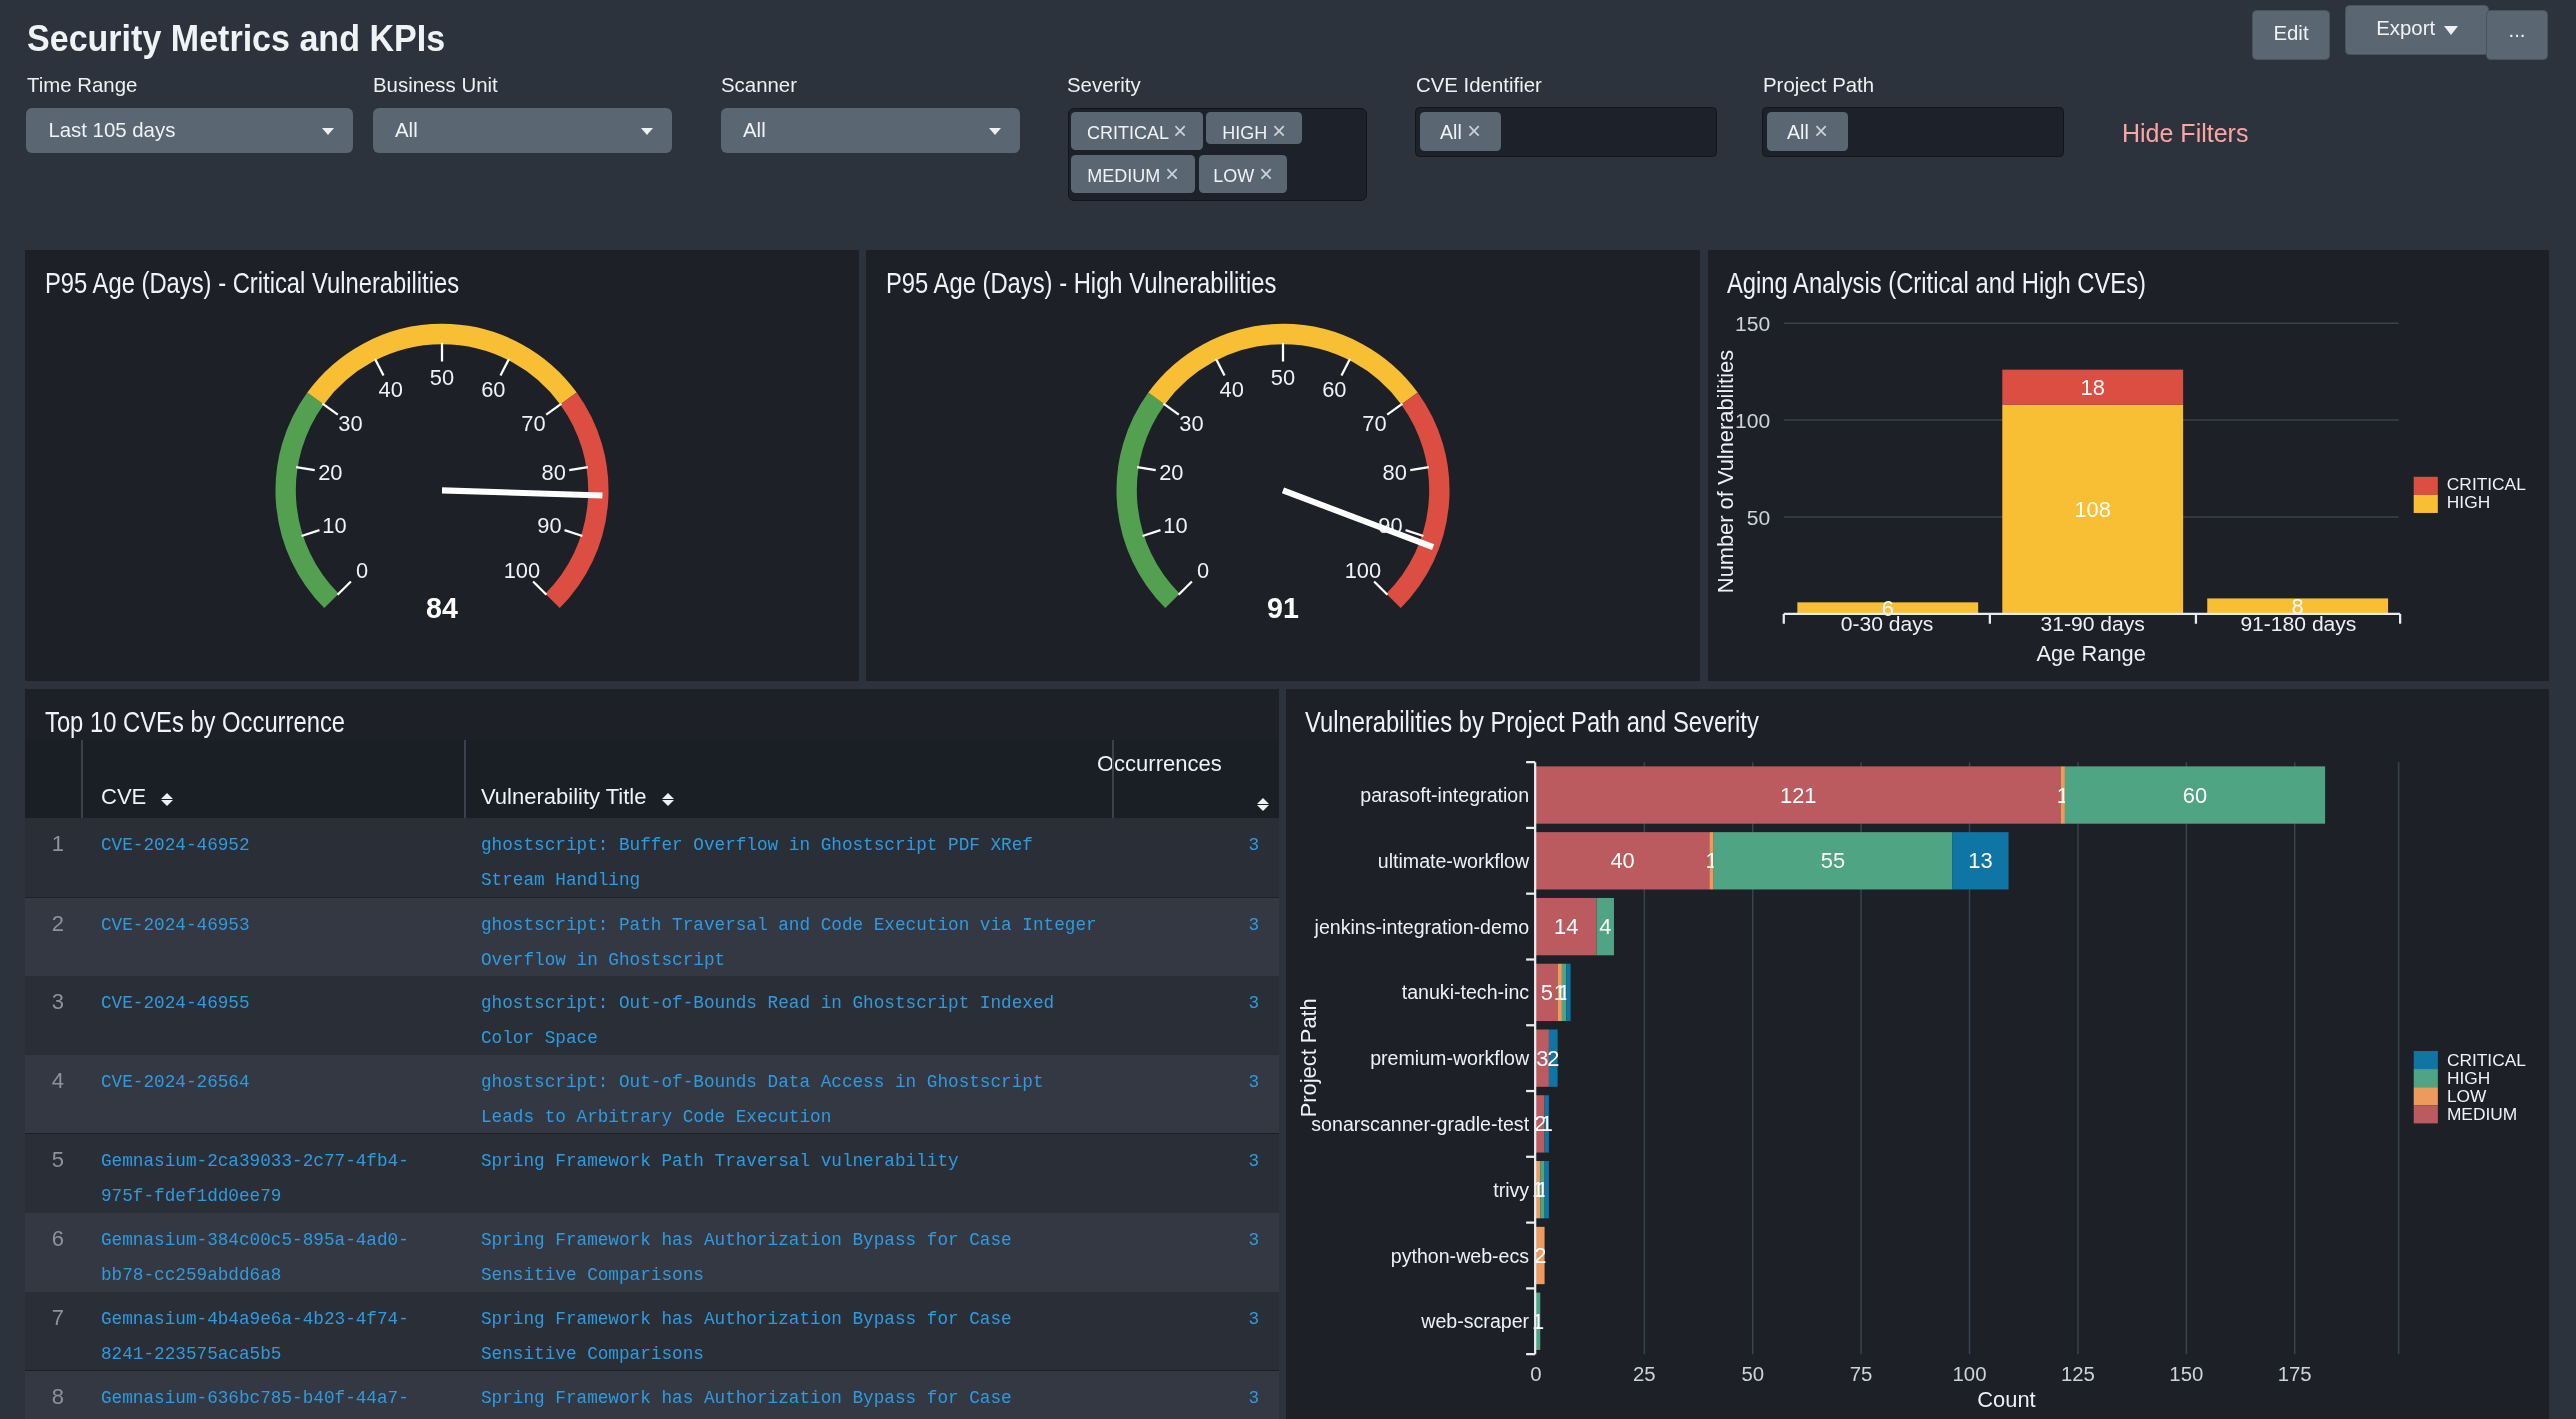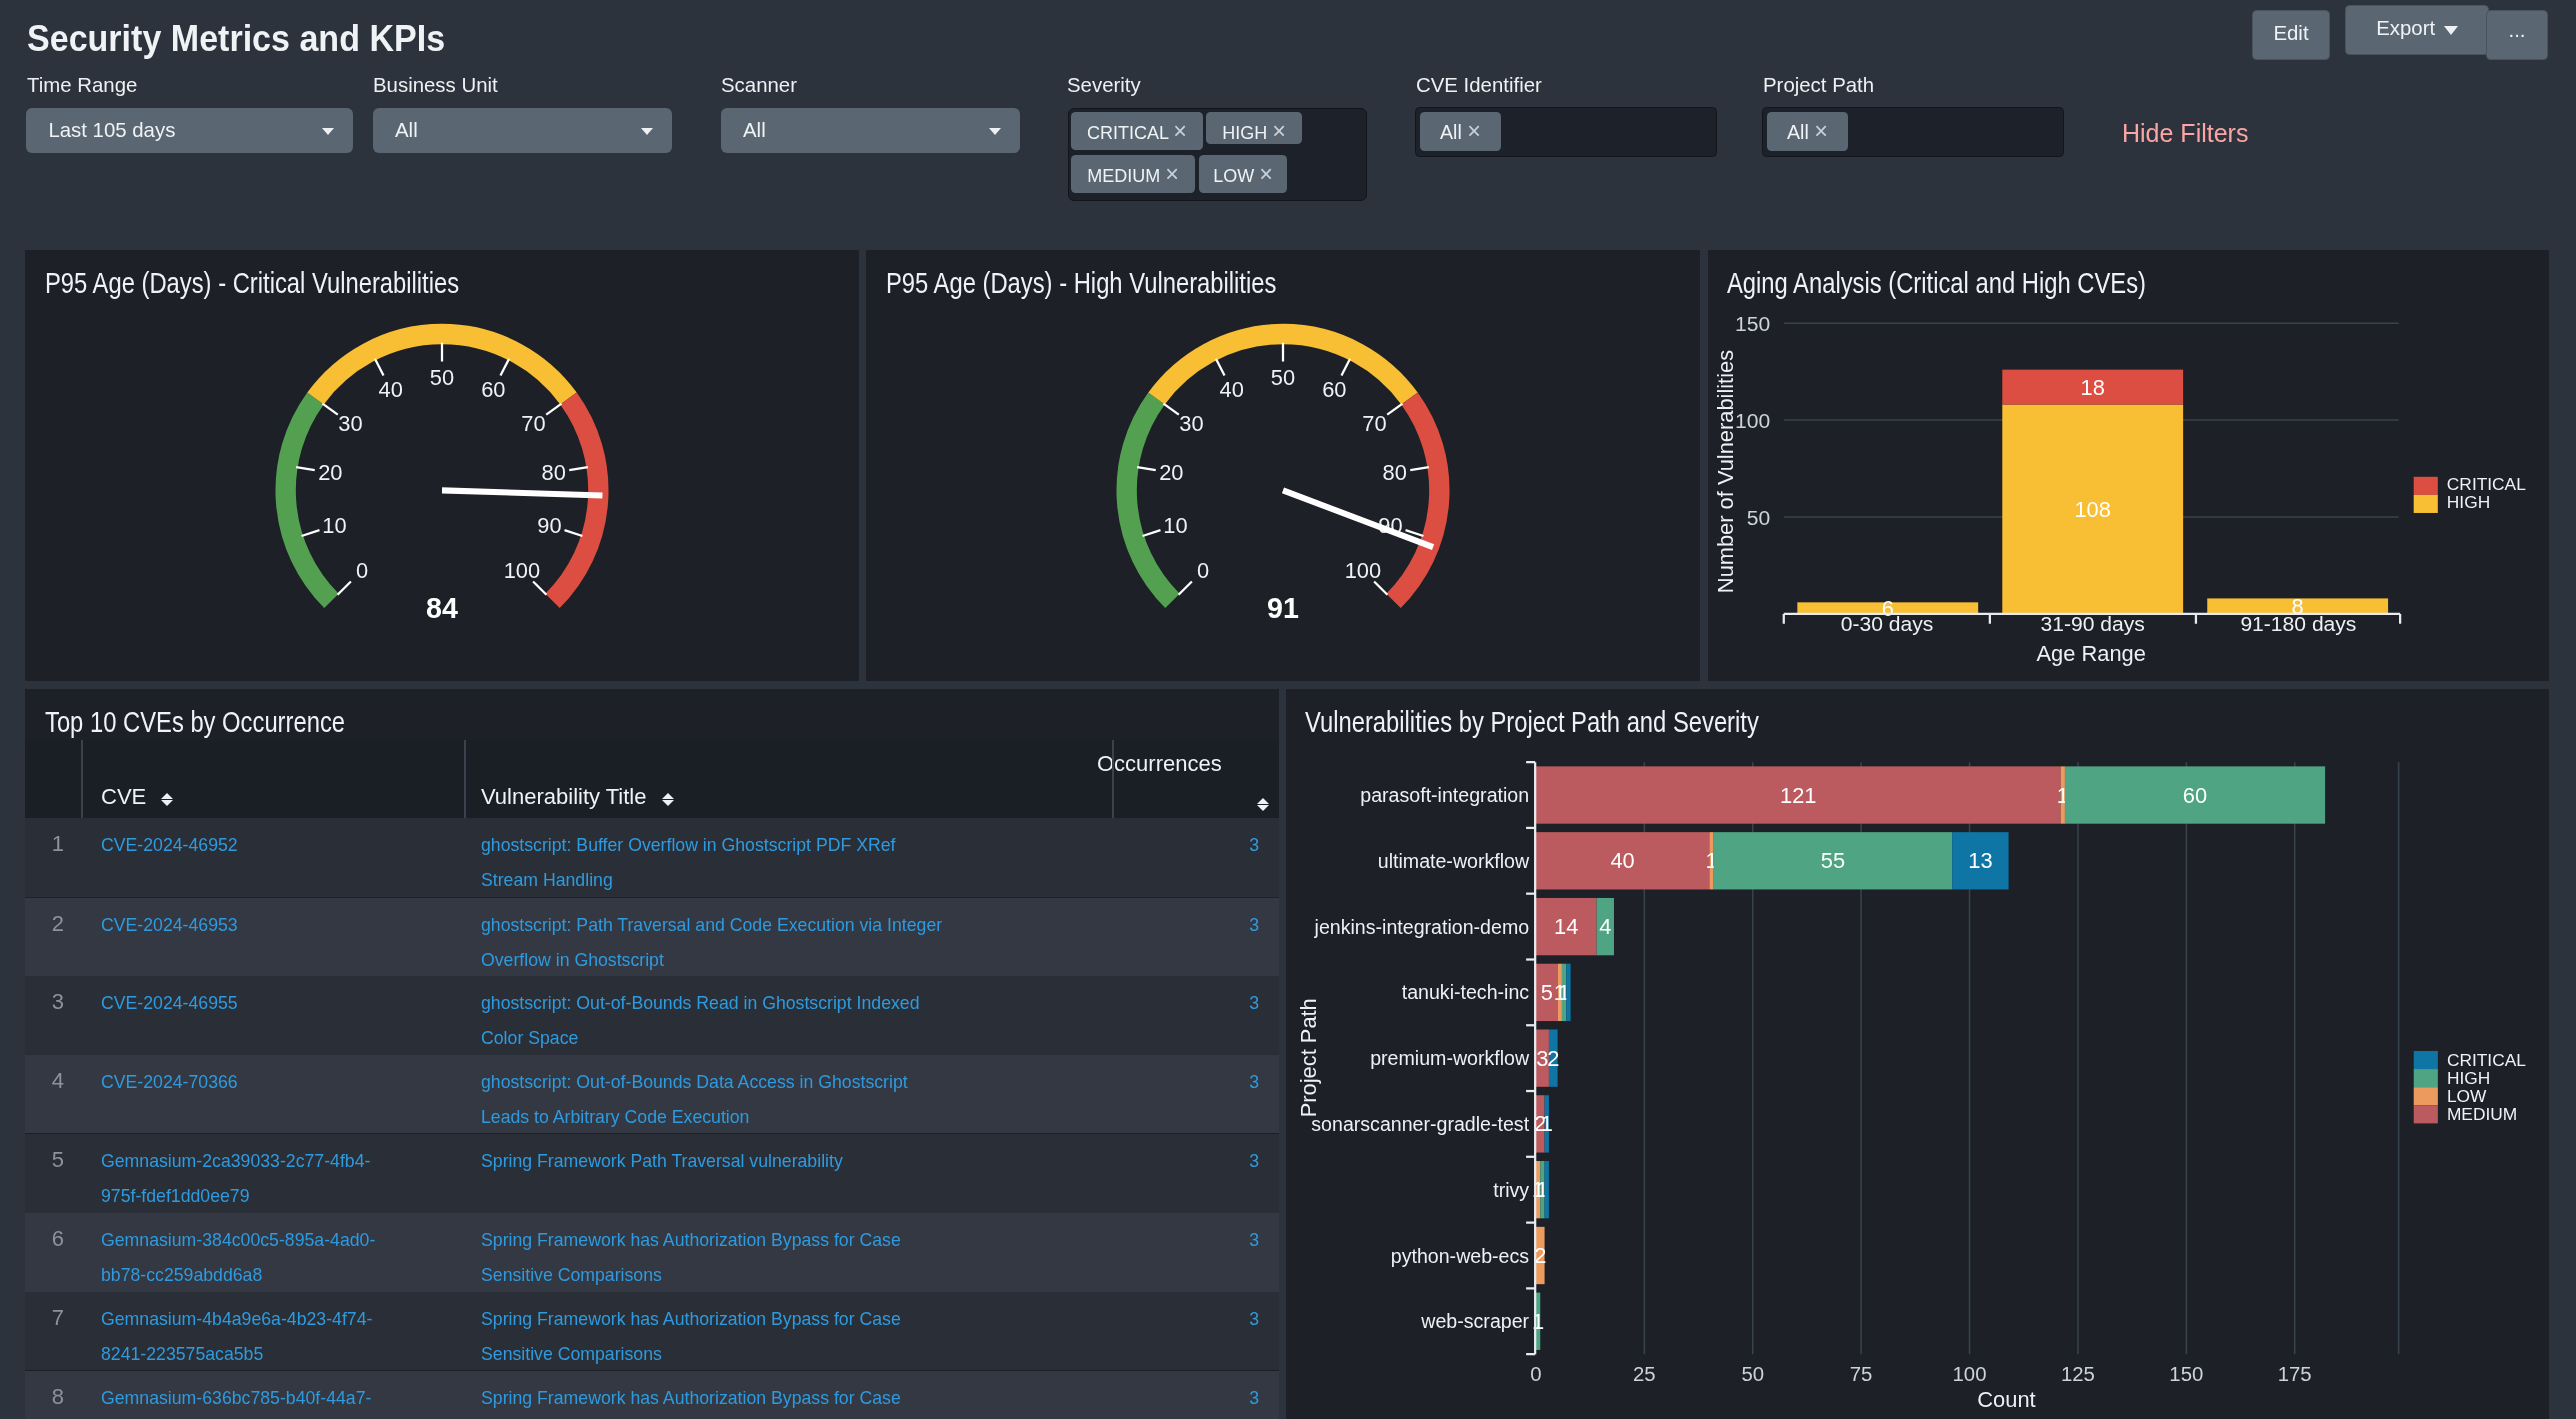--- a/index.html
+++ b/index.html
@@ -4,21 +4,21 @@
 *{margin:0;padding:0;box-sizing:border-box}
 html,body{width:2576px;height:1420px;background:#2d333d;font-family:'Liberation Sans',sans-serif;overflow:hidden;position:relative}
 .abs{position:absolute}
 .ptitle{position:absolute;font-size:29px;line-height:29px;color:#f0f3f5;white-space:nowrap;transform:scaleX(0.82);transform-origin:left center}
 .flabel{position:absolute;font-size:20.4px;line-height:20.4px;color:#eef1f3;white-space:nowrap}
 .sel{position:absolute;background:#5a6671;border-radius:6px;height:45px;color:#f0f3f5;font-size:20.4px;line-height:44px;padding-left:22px;white-space:nowrap}
 .caret{position:absolute;width:0;height:0;border-left:6px solid transparent;border-right:6px solid transparent;border-top:7.5px solid #eef1f3;top:19.6px}
 .btn{position:absolute;background:#5a6671;border:1.5px solid #49535d;border-radius:4.5px;height:50px;color:#f0f3f5;font-size:20.4px;text-align:center;line-height:45px}
 .chip{position:absolute;background:#5a6671;border-radius:4.5px;color:#f0f3f5;font-size:18px;white-space:nowrap;text-align:center}
 .x{color:#c9d0d7;font-size:23.4px;font-weight:normal}
-.mono{font-family:Liberation Sans, sans-serif;font-size:17.7px;color:#2e9be0;line-height:35px}
+.mono{font-family:Liberation Mono, monospace;font-size:17.7px;color:#2e9be0;line-height:35px}
 </style></head>
 <body>
 
 <div class="abs" style="left:27px;top:19.6px;font-size:37px;line-height:37px;font-weight:bold;color:#f0f3f5;white-space:nowrap;transform:scaleX(0.92);transform-origin:left center">Security Metrics and KPIs</div>
 <div class="btn" style="left:2252px;top:9.8px;width:78px">Edit</div>
 <div class="btn" style="left:2345px;top:5px;width:144px">Export <span style="display:inline-block;width:0;height:0;border-left:7.5px solid transparent;border-right:7.5px solid transparent;border-top:9.8px solid #eef1f3;margin-left:3px"></span></div>
 <div class="btn" style="left:2486px;top:9.8px;width:62px;line-height:39px">...</div>
 <div class="flabel" style="left:27px;top:75px">Time Range</div>
 <div class="flabel" style="left:373px;top:75px">Business Unit</div>
 <div class="flabel" style="left:721px;top:75px">Scanner</div>
@@ -147,21 +147,21 @@
 <div class="abs mono" style="left:101px;top:898px;padding-top:9.8px">CVE-2024-46953</div>
 <div class="abs mono" style="left:481px;top:898px;padding-top:9.8px">ghostscript: Path Traversal and Code Execution via Integer<br>Overflow in Ghostscript</div>
 <div class="abs mono" style="left:1108px;top:898px;width:151px;text-align:right;padding-top:9.8px">3</div>
 <div class="abs" style="left:25px;top:976px;width:1254px;height:79px;background:#2a2f37"></div>
 <div class="abs" style="left:34px;top:976px;width:30px;text-align:right;font-size:22px;color:#8b939c;line-height:35px;padding-top:8.3px">3</div>
 <div class="abs mono" style="left:101px;top:976px;padding-top:9.8px">CVE-2024-46955</div>
 <div class="abs mono" style="left:481px;top:976px;padding-top:9.8px">ghostscript: Out-of-Bounds Read in Ghostscript Indexed<br>Color Space</div>
 <div class="abs mono" style="left:1108px;top:976px;width:151px;text-align:right;padding-top:9.8px">3</div>
 <div class="abs" style="left:25px;top:1055px;width:1254px;height:78px;background:#333842"></div>
 <div class="abs" style="left:34px;top:1055px;width:30px;text-align:right;font-size:22px;color:#8b939c;line-height:35px;padding-top:8.3px">4</div>
-<div class="abs mono" style="left:101px;top:1055px;padding-top:9.8px">CVE-2024-70366</div>
+<div class="abs mono" style="left:101px;top:1055px;padding-top:9.8px">CVE-2024-26564</div>
 <div class="abs mono" style="left:481px;top:1055px;padding-top:9.8px">ghostscript: Out-of-Bounds Data Access in Ghostscript<br>Leads to Arbitrary Code Execution</div>
 <div class="abs mono" style="left:1108px;top:1055px;width:151px;text-align:right;padding-top:9.8px">3</div>
 <div class="abs" style="left:25px;top:1134px;width:1254px;height:79px;background:#2a2f37"></div>
 <div class="abs" style="left:34px;top:1134px;width:30px;text-align:right;font-size:22px;color:#8b939c;line-height:35px;padding-top:8.3px">5</div>
 <div class="abs mono" style="left:101px;top:1134px;padding-top:9.8px">Gemnasium-2ca39033-2c77-4fb4-<br>975f-fdef1dd0ee79</div>
 <div class="abs mono" style="left:481px;top:1134px;padding-top:9.8px">Spring Framework Path Traversal vulnerability</div>
 <div class="abs mono" style="left:1108px;top:1134px;width:151px;text-align:right;padding-top:9.8px">3</div>
 <div class="abs" style="left:25px;top:1213px;width:1254px;height:79px;background:#333842"></div>
 <div class="abs" style="left:34px;top:1213px;width:30px;text-align:right;font-size:22px;color:#8b939c;line-height:35px;padding-top:8.3px">6</div>
 <div class="abs mono" style="left:101px;top:1213px;padding-top:9.8px">Gemnasium-384c00c5-895a-4ad0-<br>bb78-cc259abdd6a8</div>

